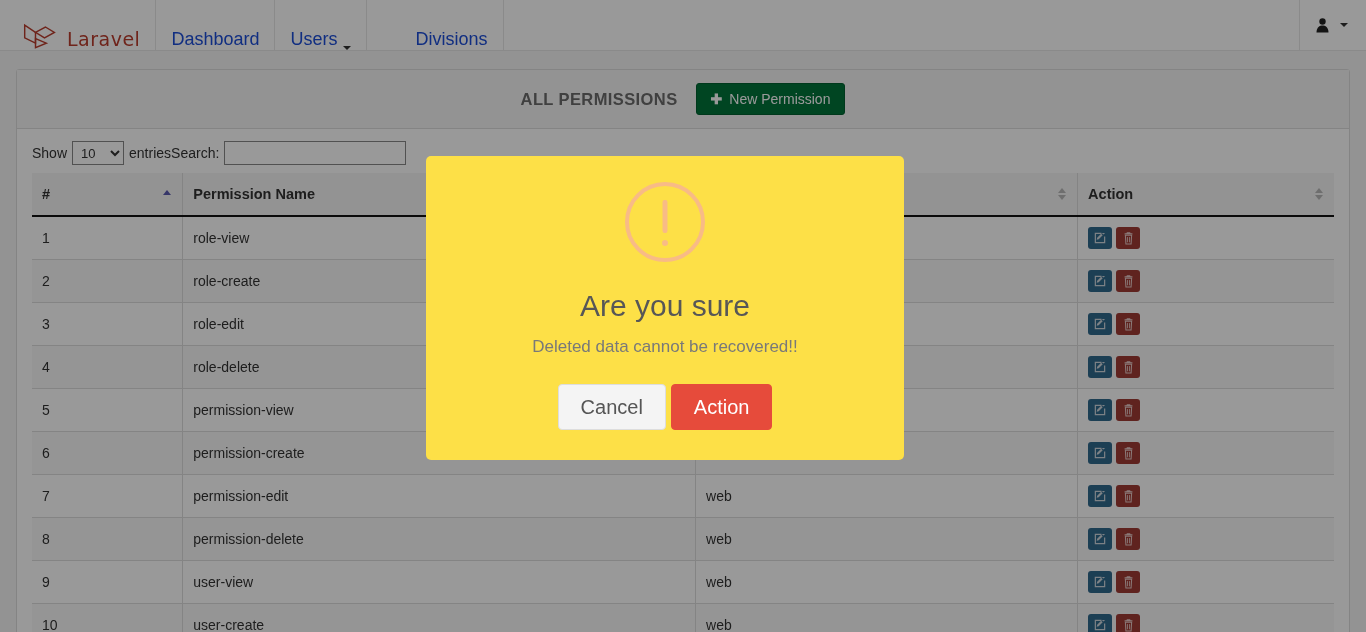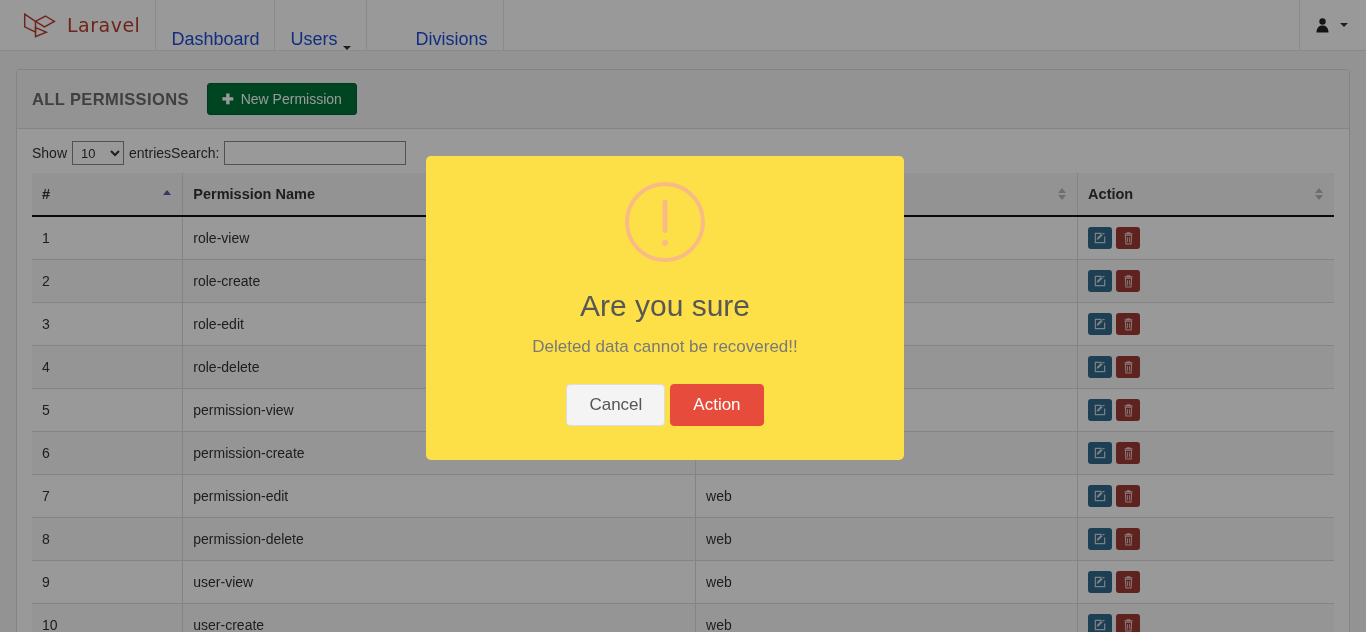--- a/index.html
+++ b/index.html
@@ -19,21 +19,21 @@
   
   .navbar {
     height: 51px;
     background: #ffffff;
     border-bottom: 1px solid #e7e7e7;
     display: flex;
     align-items: stretch;
     position: relative;
   }
   .brand {
-    display: flex; align-items: center;
+    display: flex; align-items: flex-end;
     padding: 0 15px 0 22px;
     gap: 9px;
   }
   .brand-logo { width: 36px; height: 28px; display: block; }
   .brand-text {
     color: #b93d2e; font-size: 19px; letter-spacing: .5px;
     font-family: "DejaVu Sans", sans-serif;
   }
   .nav-links { display: flex; align-items: stretch; }
   .nav-item {
@@ -69,20 +69,21 @@
     background: #fff;
     border: 1px solid #ddd;
     border-radius: 3px;
   }
   .panel-heading {
     background: #f5f5f5;
     border-bottom: 1px solid #ddd;
     padding: 12px 15px;
     display: flex; align-items: center; gap: 18px;
     height: 59px;
+    justify-content: center;
   }
   .panel-title {
     font-size: 16.5px; font-weight: bold;
     color: #6b6b6b; letter-spacing: .4px;
     text-transform: uppercase;
   }
   .btn-new {
     background: #00733a;
     border: 1px solid #00602f;
     color: #fff;
@@ -232,21 +233,21 @@
   }
   .swal-text {
     font-size: 17px; color: #797979;
     margin-top: 14px;
   }
   .swal-actions {
     margin-top: 27px;
     display: flex; justify-content: center; gap: 5px;
   }
   .swal-btn {
-    font-size: 17px;
+    font-size: 20px;
     padding: 10px 22px;
     border-radius: 4px;
     cursor: pointer;
     line-height: 1.2;
     font-family: "Liberation Sans", sans-serif;
   }
   .swal-cancel {
     background: #f4f4f4;
     border: 1px solid #ddd;
     color: #555;

